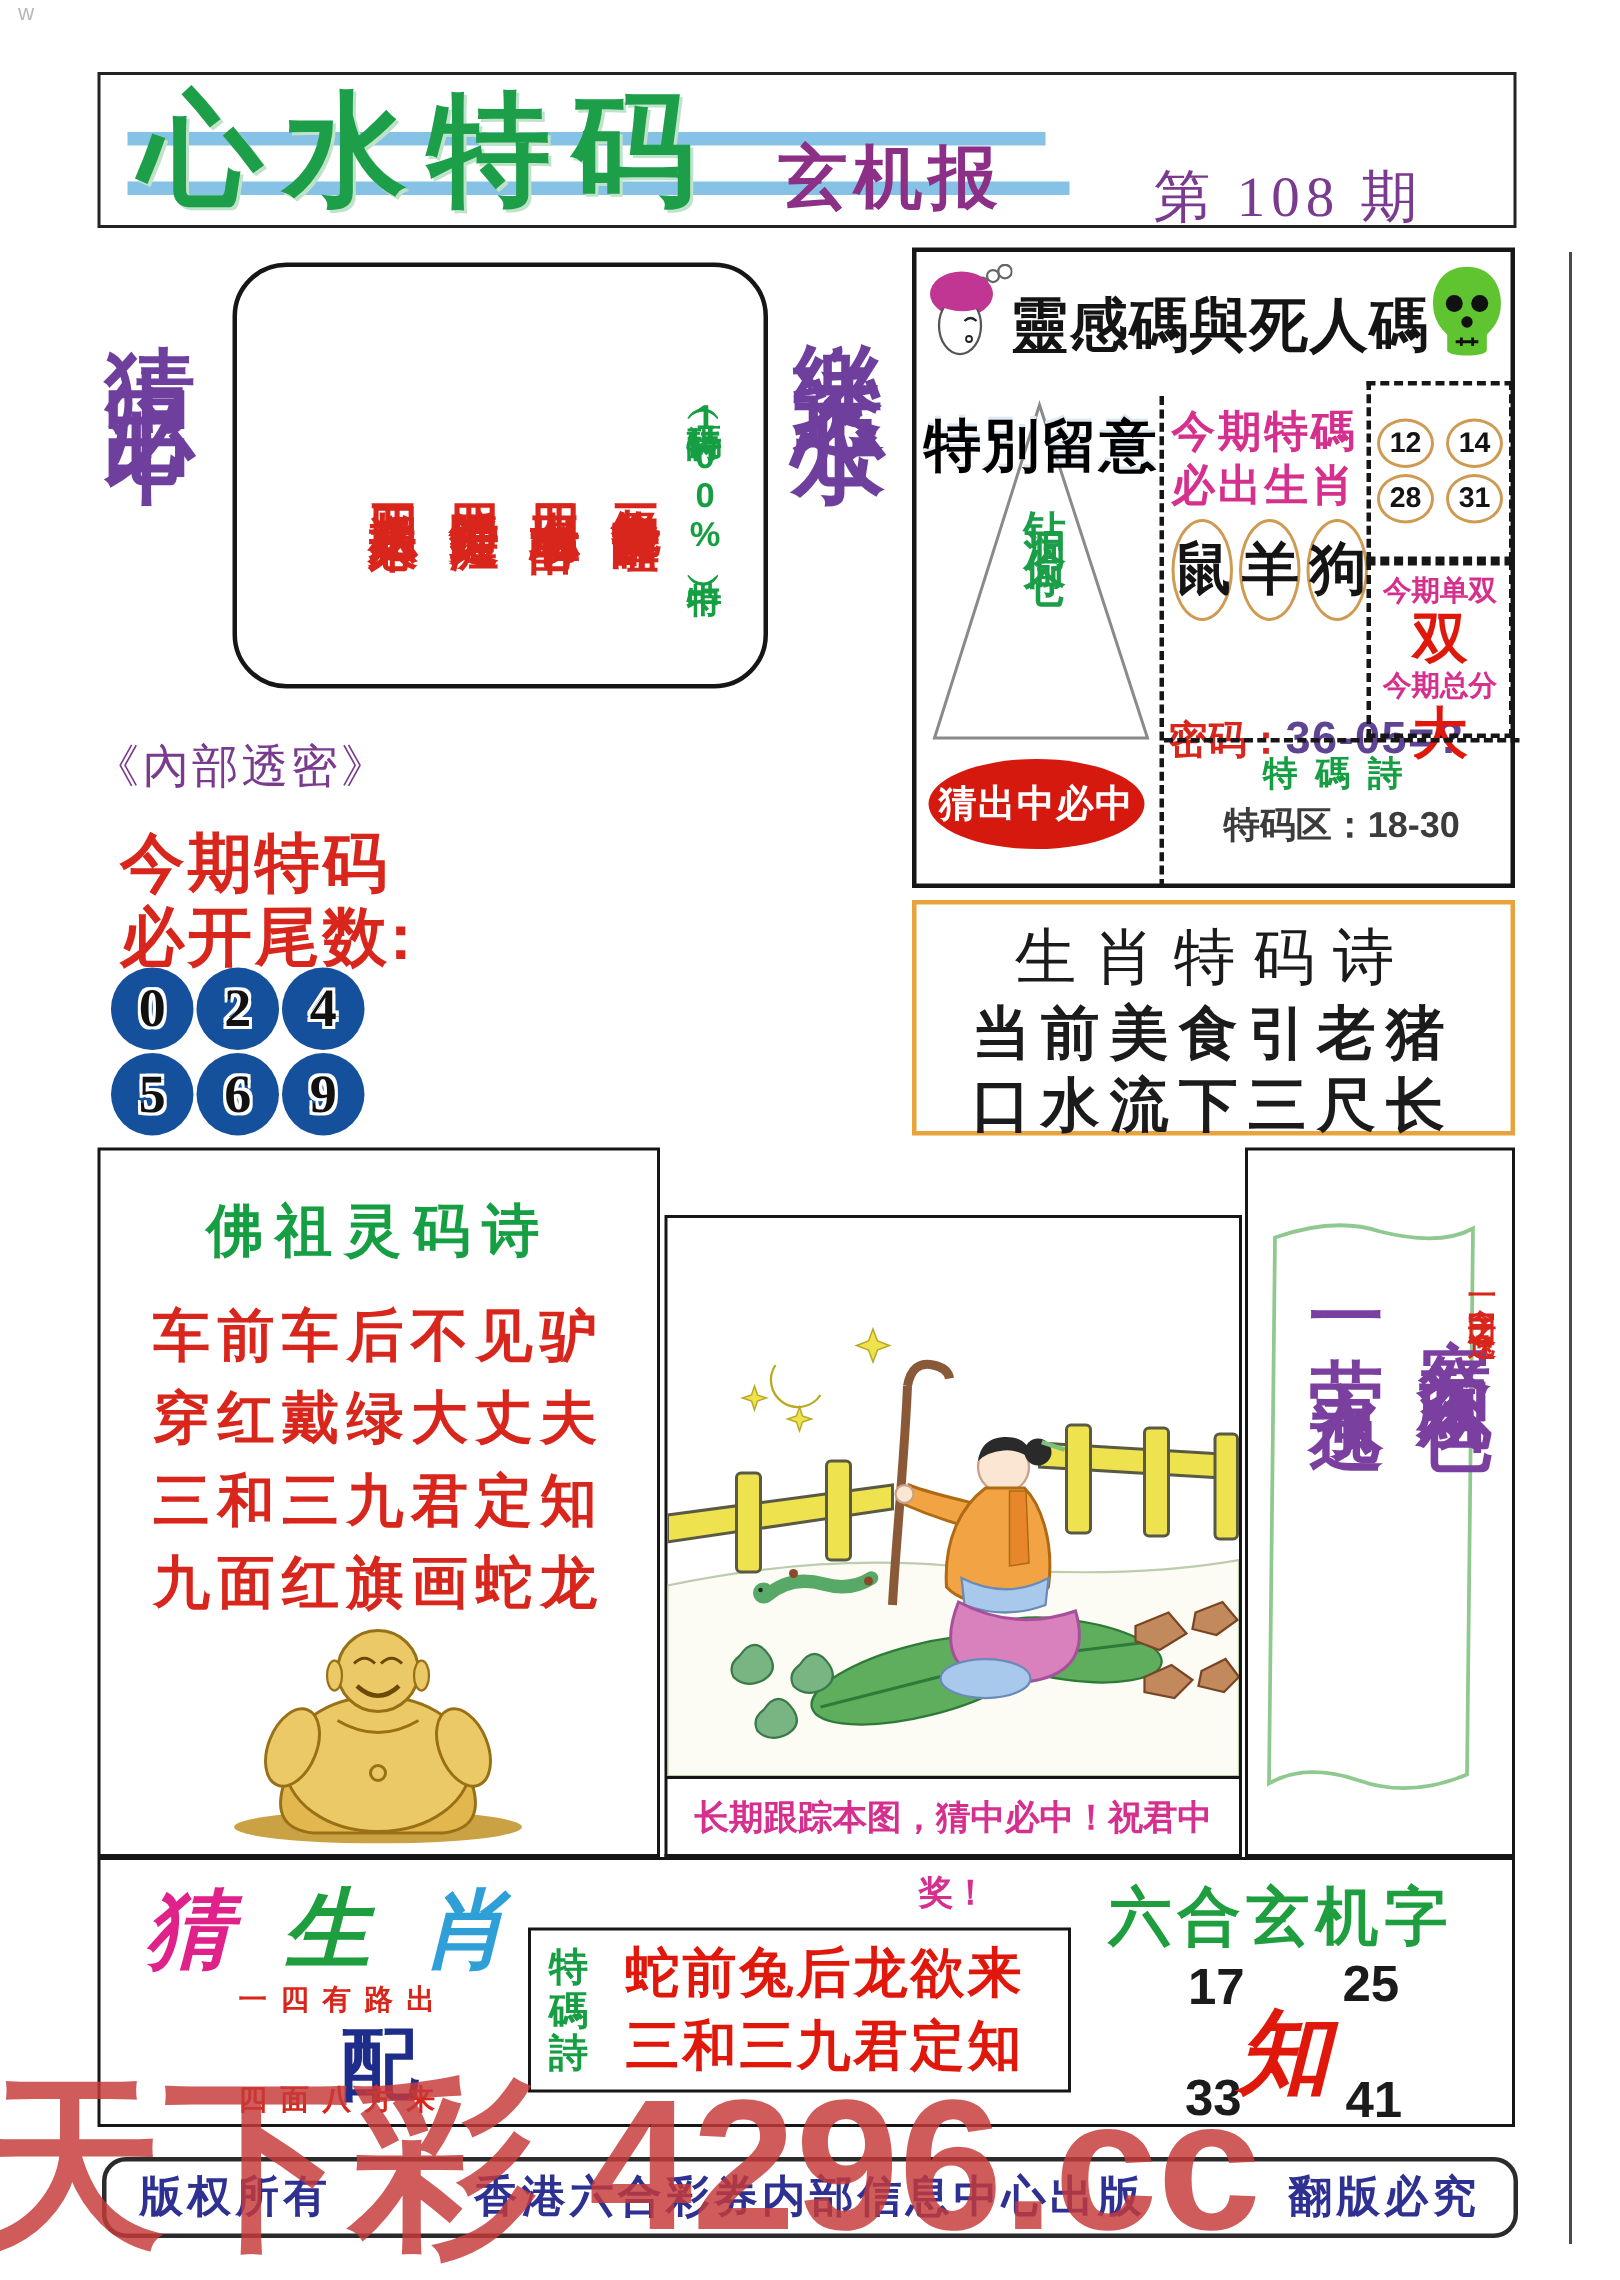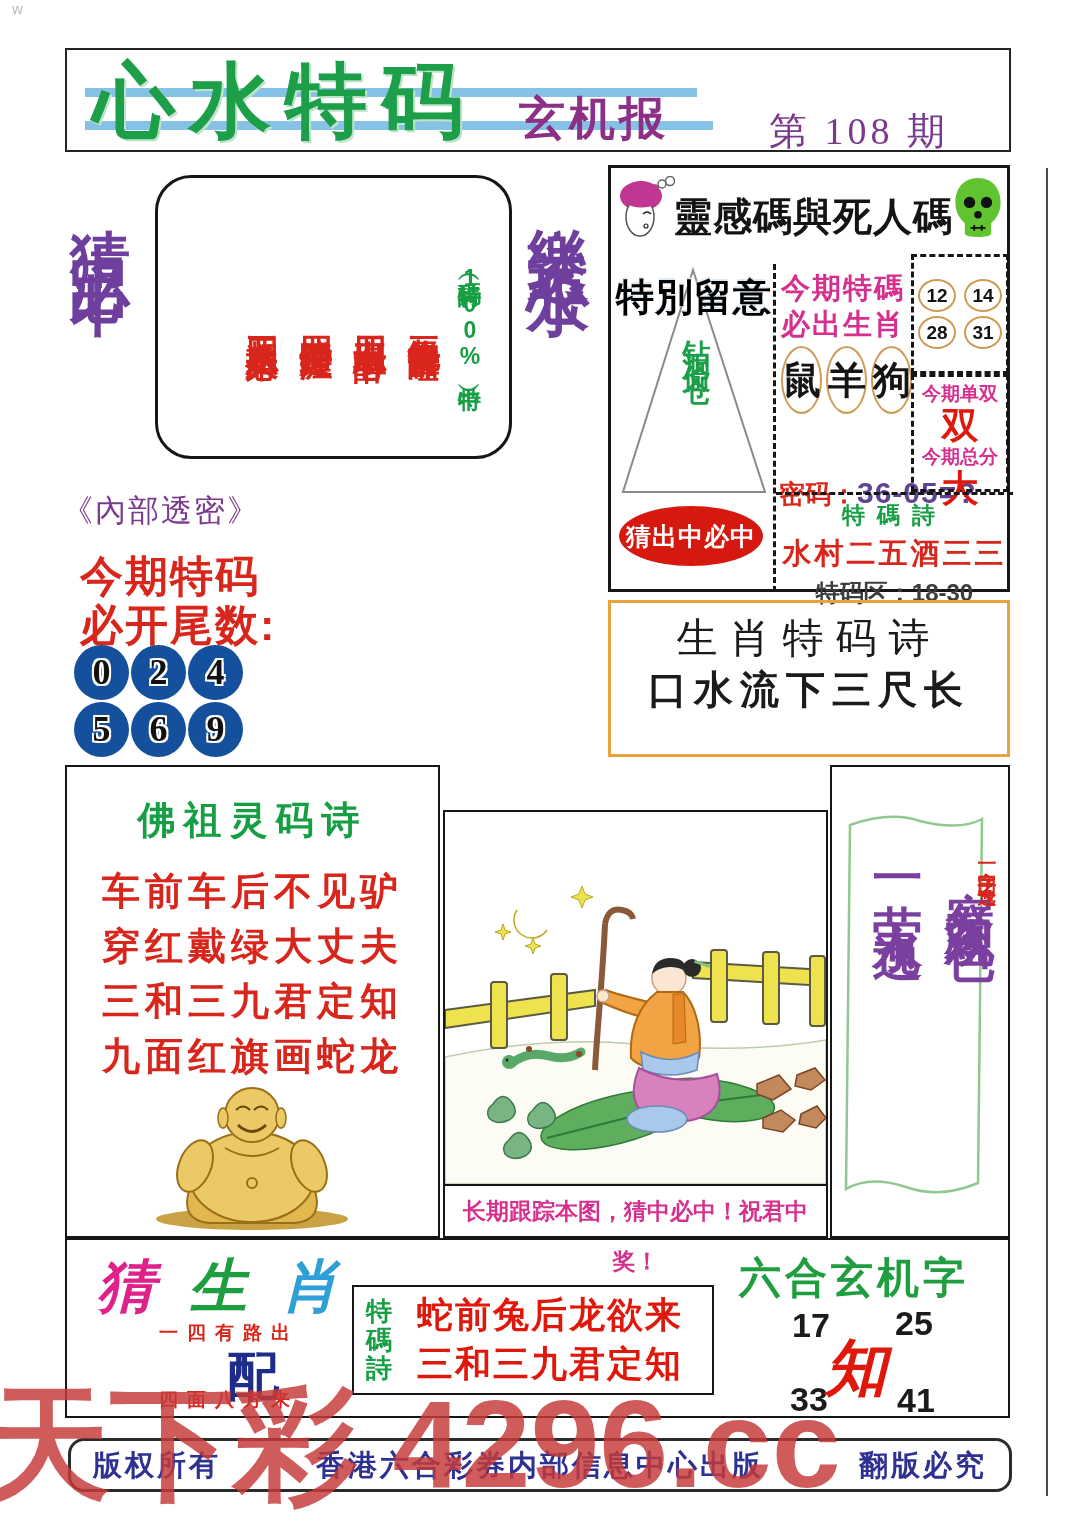--- a/index.html
+++ b/index.html
@@ -210,27 +210,27 @@
     </div>
     <div class="dash-box oddbox">
       <div class="odd-label">今期单双</div>
       <div class="odd-value">双</div>
       <div class="odd-label">今期总分</div>
       <div class="odd-value">大</div>
     </div>
 
     <div class="spirit-bottom">
       <div class="sb-title">特碼詩</div>
-      <div class="sb-line">水村二五酒三三</div>
       <div class="sb-zone">特码区：18-30</div>
     </div>
   </div>
 
   <div class="abs zpoem-box">
     <div class="zpoem-title">生肖特码诗</div>
+    <div class="zpoem-line">当前美食引老猪</div>
     <div class="zpoem-line">口水流下三尺长</div>
   </div>
 
   <div class="abs buddha-box">
     <div class="buddha-title">佛祖灵码诗</div>
     <div class="buddha-lines">
       <div class="buddha-line">车前车后不见驴</div>
       <div class="buddha-line">穿红戴绿大丈夫</div>
       <div class="buddha-line">三和三九君定知</div>
       <div class="buddha-line">九面红旗画蛇龙</div>

